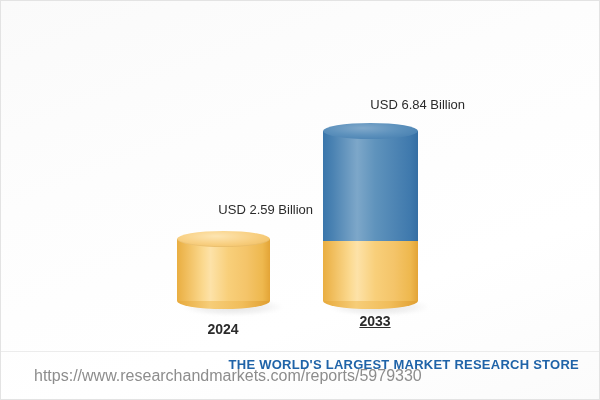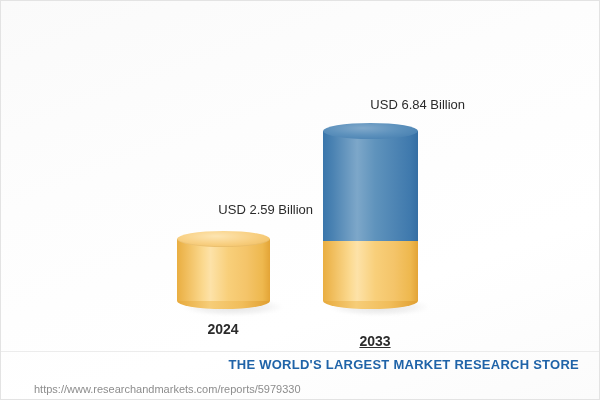--- a/index.html
+++ b/index.html
@@ -151,22 +151,22 @@
   .footer {
     position: absolute;
     left: 0;
     top: 351px;
     width: 600px;
     height: 47px;
   }
   .footer-url {
     position: absolute;
     left: 33px;
-    top: 31px;
-    font-size: 11px;
+    top: 15px;
+    font-size: 16px;
     color: #8d8d8d;
     white-space: nowrap;
     text-align: right;
   }
   .logo {
     position: absolute;
     right: 22px;
     top: 7px;
     text-align: right;
   }
@@ -224,21 +224,21 @@
         <div class="seg-cap seg-cap-bottom" style="top:54px; height:16px;"></div>
         <div class="seg-body" style="top:0px; height:62px;"></div>
       </div>
 
       <div class="seg blue" style="left:322px; top:122px; width:95px; height:118px;">
         <div class="seg-body" style="top:8px; height:110px;"></div>
         <div class="seg-cap seg-cap-top" style="top:0px; height:16px;"></div>
       </div>
     </div>
 
-    <div class="cat-label" style="left:284px; top:332px;text-decoration:underline;">2033</div>
+    <div class="cat-label" style="left:284px; top:312px;text-decoration:underline;">2033</div>
 
   </div>
 
   <div class="footer-rule"></div>
 
   <div class="footer">
     <div class="footer-url">https://www.researchandmarkets.com/reports/5979330</div>
 
     <div class="logo">
       <div class="logo-tag">THE WORLD'S LARGEST MARKET RESEARCH STORE</div>

